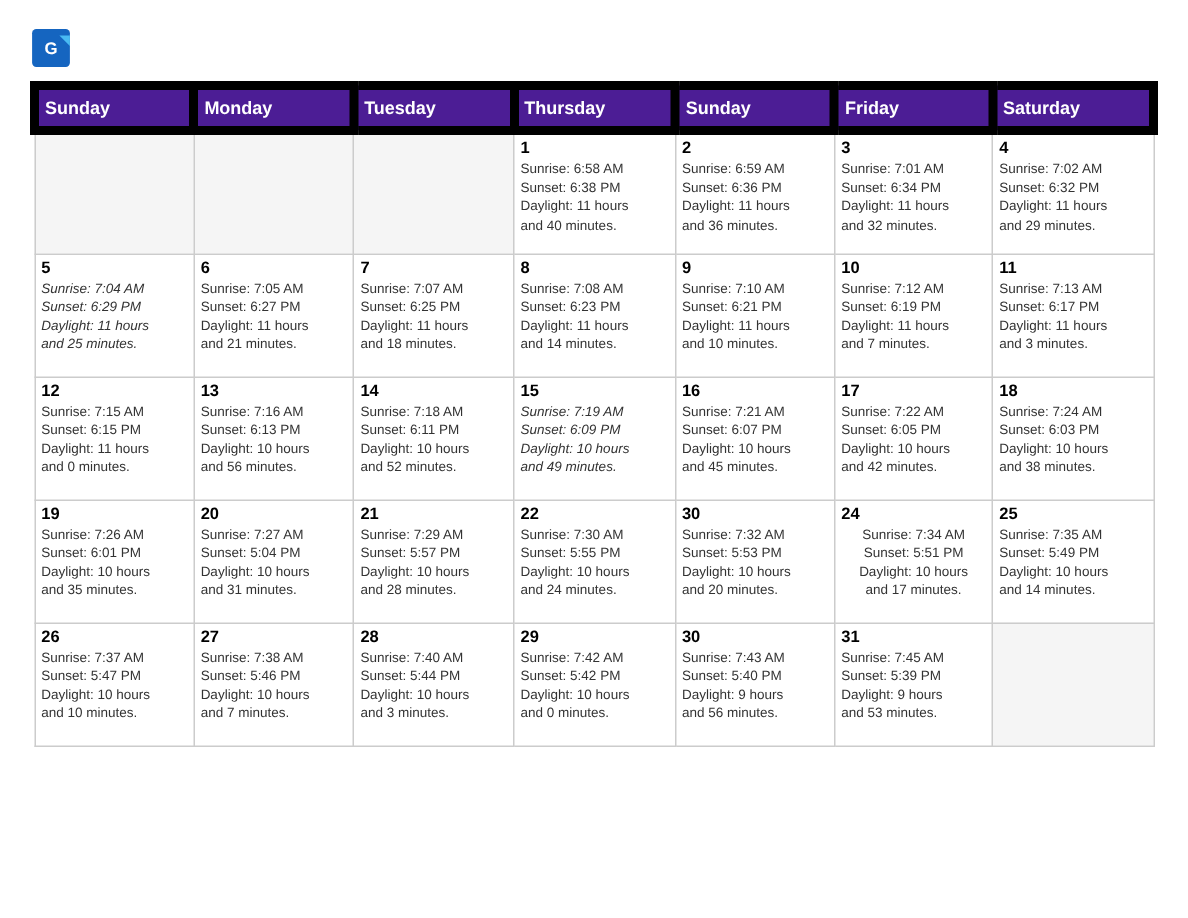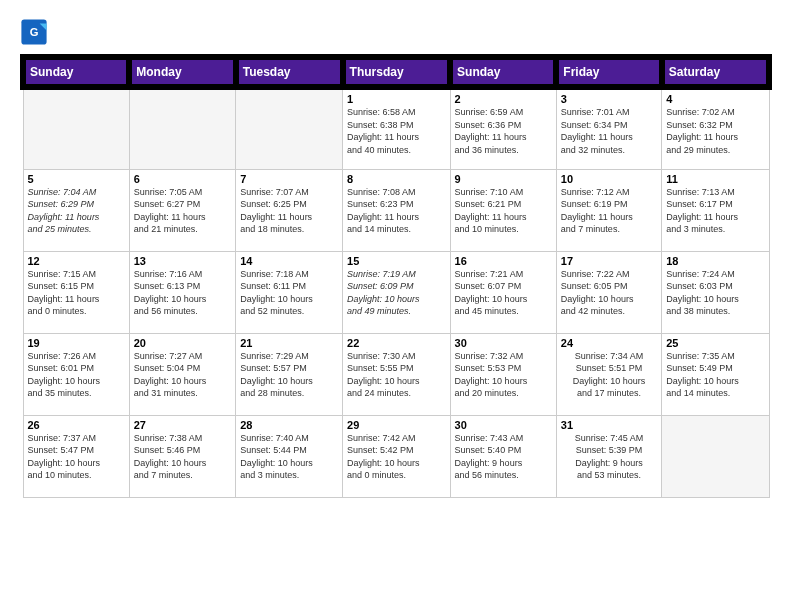--- a/index.html
+++ b/index.html
@@ -346,21 +346,21 @@
           </td>
           <td>
             <span class="day-num">30</span>
             <div class="day-info" style="white-space: pre-line;">Sunrise: 7:43 AM
 Sunset: 5:40 PM
 Daylight: 9 hours
 and 56 minutes.</div>
           </td>
           <td>
             <span class="day-num">31</span>
-            <div class="day-info" style="white-space: pre-line; text-align: center;">Sunrise: 7:45 AM
+            <div class="day-info" style="white-space: pre-line;">Sunrise: 7:45 AM
 Sunset: 5:39 PM
 Daylight: 9 hours
 and 53 minutes.</div>
           </td>
           <td class="empty"></td>
         </tr>
       </tbody>
   </table>
 </div>
 

